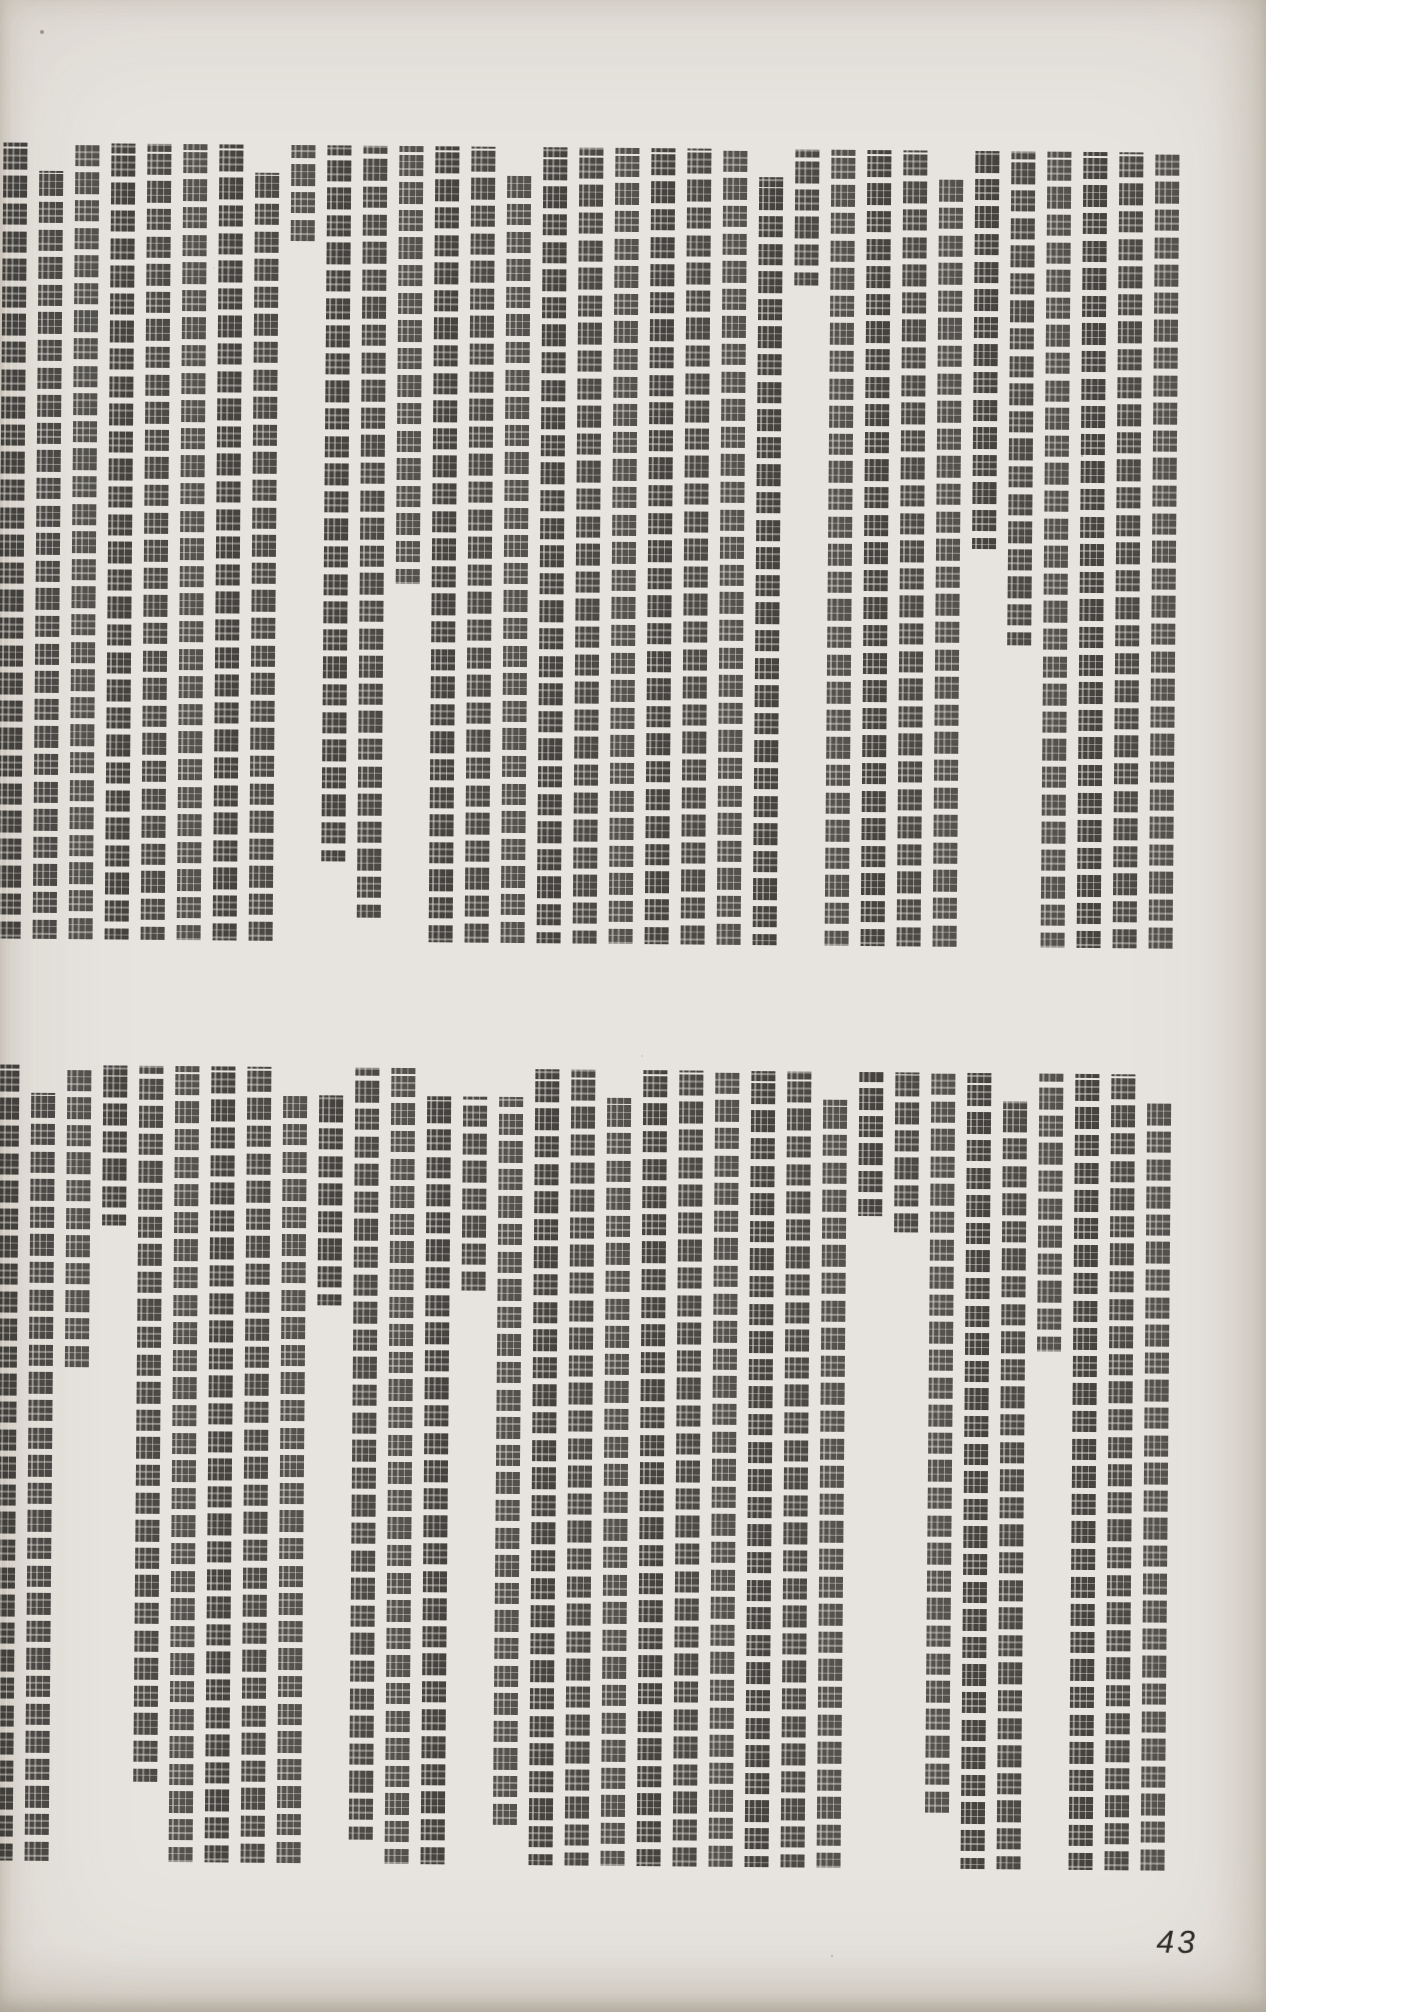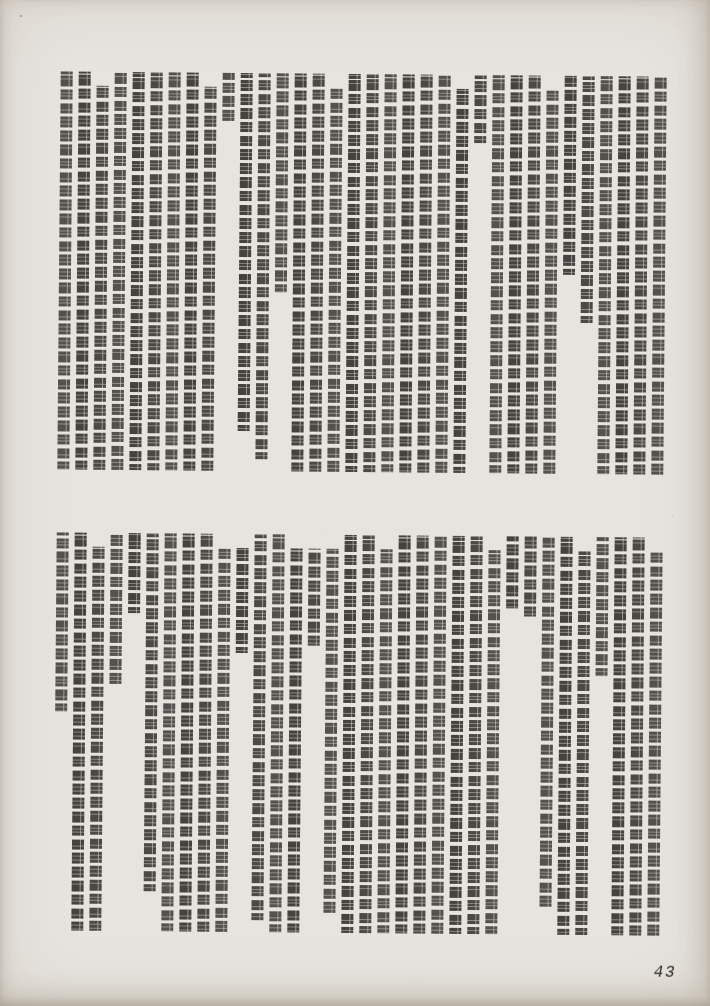--- a/index.html
+++ b/index.html
@@ -1,24 +1,24 @@
 <!DOCTYPE html>
 <html><head>
 <meta charset="utf-8">
 <style>
   html,body{margin:0;padding:0;background:#ffffff;}
   .page{
-    position:relative; width:710px; height:1006px; overflow:hidden;
+    position:relative; width:633px; height:1006px; overflow:hidden;
     background:#e7e4df;
     box-shadow:
       inset 0 0 70px rgba(122,106,78,.16),
       inset -10px -12px 22px rgba(108,94,68,.20),
       inset 5px 3px 14px rgba(124,112,90,.10),
       inset 0 -4px 6px rgba(100,88,64,.18);
-    font-family:Liberation Mono, monospace;
+    font-family:Liberation Sans, sans-serif;
   }
   .sheet{
     position:absolute; inset:0;
     transform:rotate(0.5deg); transform-origin:50% 50%;
   }
   .block{
     position:absolute; right:47px; width:606.5px; height:398px;
     display:flex; flex-direction:row-reverse; justify-content:flex-start;
     gap:5.5px;
   }

